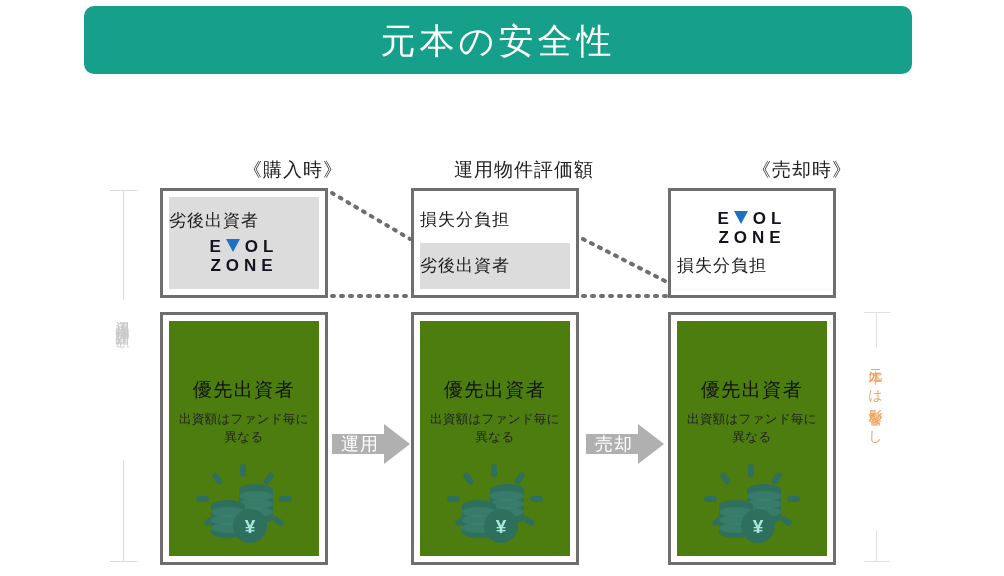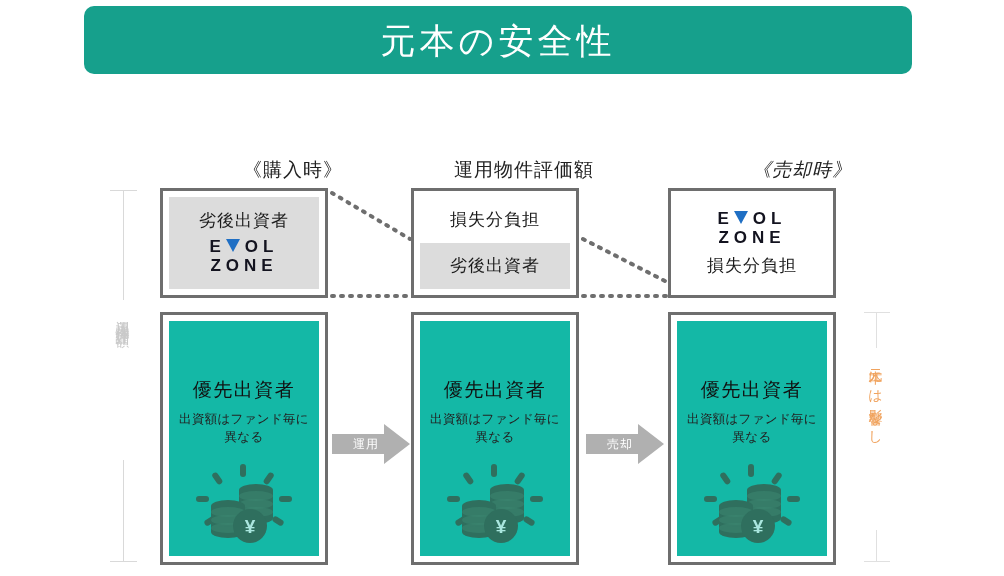--- a/index.html
+++ b/index.html
@@ -42,21 +42,21 @@
     position: absolute;
     top: 157px;
     width: 200px;
     text-align: right;
     font-size: 19px;
     color: #222222;
     letter-spacing: 1px;
   }
   #col-header-0 { left: 143px; }
   #col-header-1 { left: 394px; }
-  #col-header-2 { left: 652px; font-style: italic; }
+  #col-header-2 { left: 652px; }
 
   
   .box {
     position: absolute;
     border: 3px solid #6e6e6e;
     background: #ffffff;
     box-sizing: border-box;
   }
   .box-inner {
     position: absolute;
@@ -75,26 +75,25 @@
 
   
   #box-bot-0 { left: 160px; top: 312px; width: 168px; height: 253px; }
   #box-bot-1 { left: 411px; top: 312px; width: 168px; height: 253px; }
   #box-bot-2 { left: 668px; top: 312px; width: 168px; height: 253px; }
 
   .gray-fill {
     background: #dcdcdc;
   }
   .white-fill { background: #ffffff; }
-  .green-fill { background: #14b8a6; }
+  .green-fill { background: #4d7c0f; }
 
   .cell {
     display: flex;
     flex-direction: column;
-    align-items: center;
     justify-content: center;
   }
 
   .cell-label {
     font-size: 17px;
     letter-spacing: 1px;
     color: #1a1a1a;
     line-height: 1.2;
   }
 
@@ -164,24 +163,23 @@
   .arrow svg { display: block; }
   .arrow-label {
     position: absolute;
     left: 0;
     top: 0;
     width: 56px;
     height: 40px;
     display: flex;
     align-items: center;
     justify-content: center;
-    font-size: 12px;
+    font-size: 18px;
     color: #ffffff;
     letter-spacing: 1px;
-    padding-left: 6px;
   }
 
   
   .connector { position: absolute; }
 
   
   .axis-rail {
     position: absolute;
     width: 1px;
     background: #d9d9d9;

